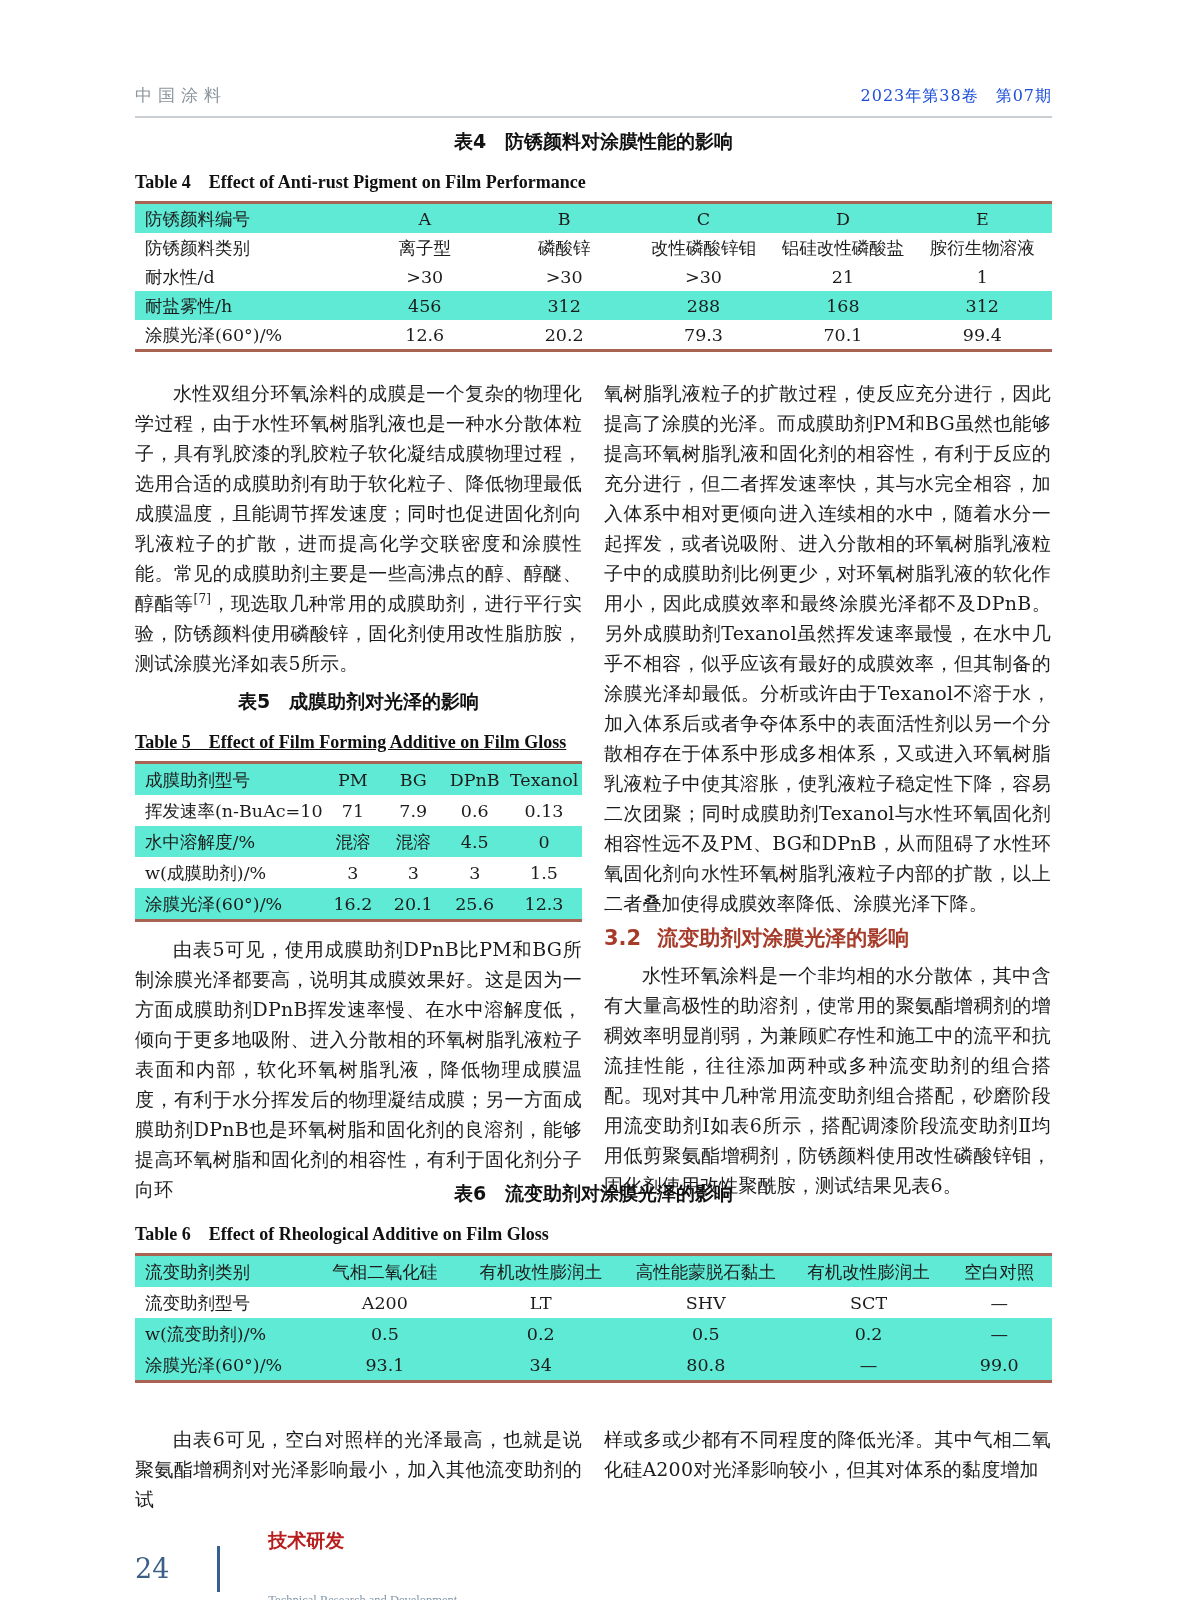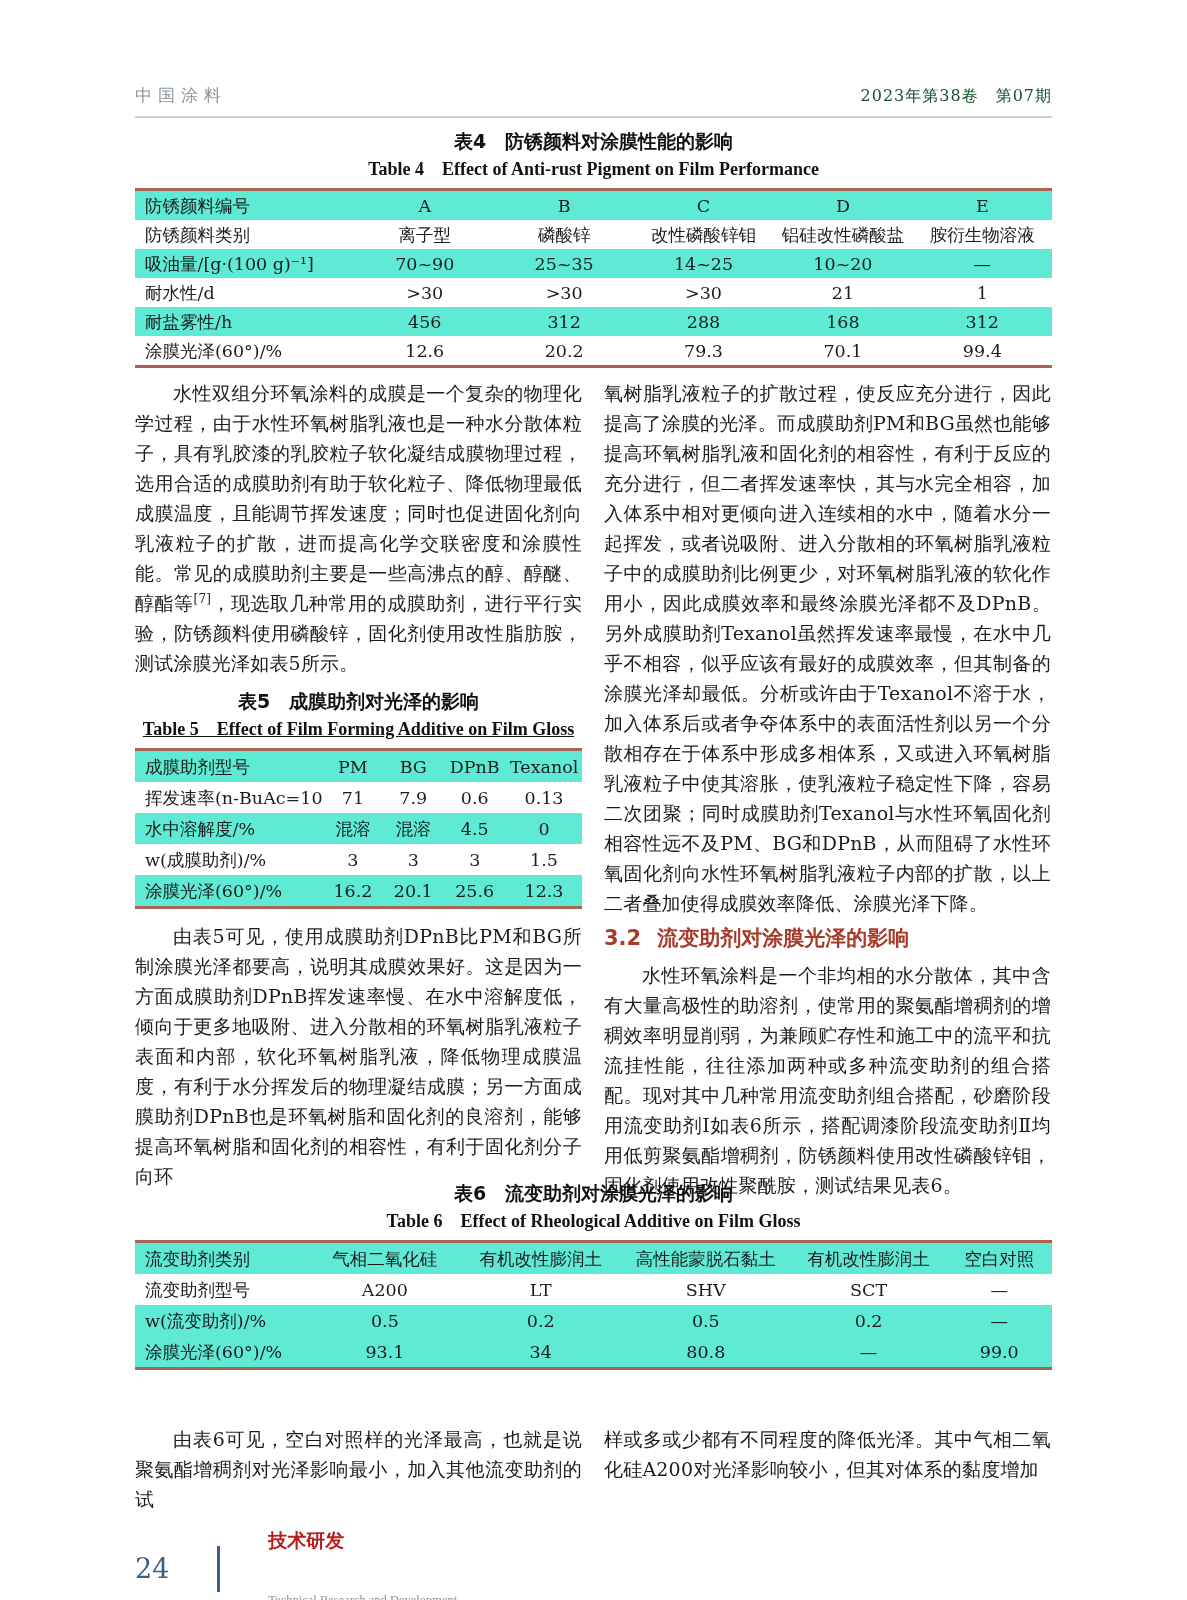--- a/index.html
+++ b/index.html
@@ -8,29 +8,29 @@
     font-family:"DejaVu Serif","Liberation Serif",serif;color:#1c1c1c;
   }
   .abs{position:absolute;gap:38px;}
   
   .page-header{
     left:135px;top:84px;width:917px;
     display:flex;justify-content:space-between;align-items:flex-end;
     border-bottom:2px solid #c9ced3;padding-bottom:9px;
   }
   .journal-name{font-size:17px;color:#8b959d;letter-spacing:6px;}
-  .issue-info{font-size:16px;color:#14532d;letter-spacing:1px;}
+  .issue-info{font-size:16px;color:#1d4ed8;letter-spacing:1px;}
   
   .cap-cn{
     font-family:"DejaVu Sans","Liberation Sans",sans-serif;
     font-weight:bold;font-size:19px;text-align:center;line-height:26px;color:#111;
   }
   .cap-en{
     font-family:"Liberation Serif","DejaVu Serif",serif;
-    font-weight:bold;font-size:18px;text-align:center;line-height:26px;color:#111;margin-top:2px;
+    font-weight:bold;font-size:18px;text-align:left;line-height:26px;color:#111;margin-top:15px;
   }
   
   table.ptable{
     width:100%;border-collapse:collapse;table-layout:fixed;
     border-top:3px solid #a86352;border-bottom:3px solid #a86352;
     font-size:17.5px;margin-top:6px;
   }
   table.ptable td{
     text-align:center;padding:2px 4px;height:26px;line-height:24px;
     overflow:hidden;white-space:nowrap;
@@ -102,28 +102,20 @@
           <td>D</td>
           <td>E</td>
         </tr>
         <tr>
           <td class="row-label">防锈颜料类别</td>
           <td>离子型</td>
           <td>磷酸锌</td>
           <td>改性磷酸锌钼</td>
           <td>铝硅改性磷酸盐</td>
           <td>胺衍生物溶液</td>
-        </tr>
-        <tr class="shaded">
-          <td class="row-label">吸油量/[g·(100 g)⁻¹]</td>
-          <td>70~90</td>
-          <td>25~35</td>
-          <td>14~25</td>
-          <td>10~20</td>
-          <td>—</td>
         </tr>
         <tr>
           <td class="row-label">耐水性/d</td>
           <td>&gt;30</td>
           <td>&gt;30</td>
           <td>&gt;30</td>
           <td>21</td>
           <td>1</td>
         </tr>
         <tr class="shaded">

